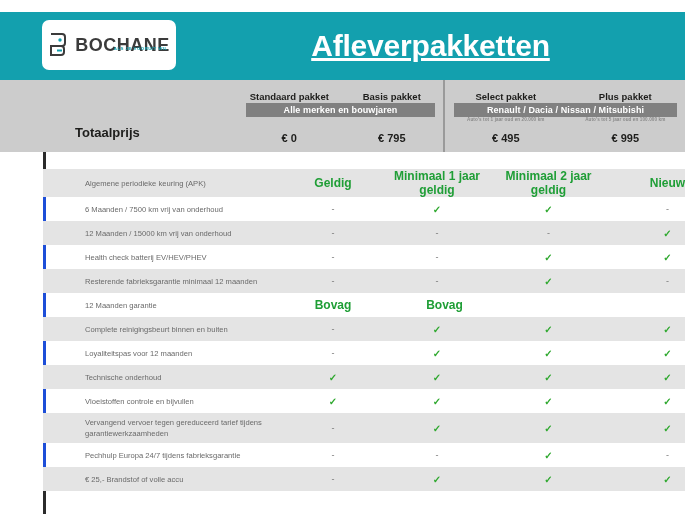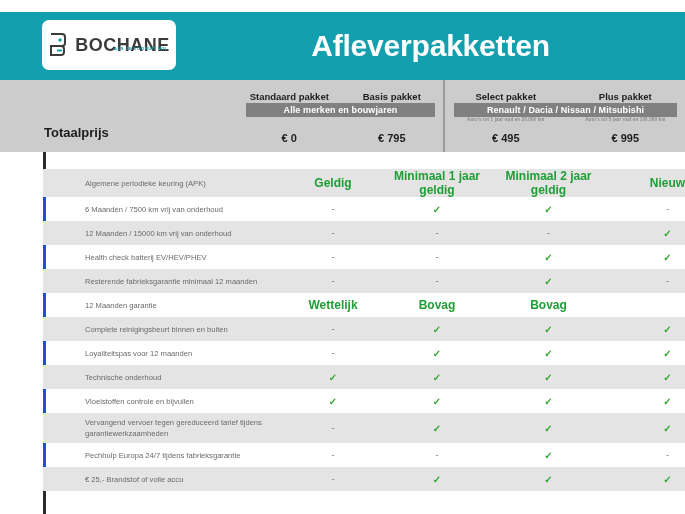--- a/index.html
+++ b/index.html
@@ -28,31 +28,31 @@
     line-height:1;
   }
   .logo-tag{
     position:absolute;right:2px;bottom:7px;
     font-size:4.4px;letter-spacing:.45px;color:#13a0ae;font-weight:bold;
     white-space:nowrap;
   }
   .banner-title{
     position:absolute;left:176px;top:12px;width:509px;height:68px;
     display:flex;align-items:center;justify-content:center;
-    color:#ffffff;font-size:30px;font-weight:bold;letter-spacing:-.2px;
+    color:#ffffff;font-size:30px;font-weight:bold;letter-spacing:-.2px;text-decoration:underline;
   }
 
   
   .head{
     position:absolute;left:0;top:80px;width:685px;height:72px;
     background:#cccccc;
   }
   .head-left{
     position:absolute;left:0;top:80px;width:238px;height:72px;
-    display:flex;align-items:flex-end;
+    display:flex;align-items:flex-end;padding-left:31px;
   }
   .totaal{
     font-size:13px;font-weight:bold;color:#1d1d1b;
     padding:0 0 12px 44px;
   }
   .grp{position:absolute;top:80px;height:72px;}
   .grp.left{left:238px;width:205px;}
   .grp.right{left:446px;width:239px;}
   .grp-names{
     display:flex;width:100%;height:20px;align-items:center;
@@ -261,23 +261,20 @@
               <span class="tick">✓</span>
             </div>
             <div class="cell c3">
               <span class="dash">-</span>
             </div>
           </div>
         </div>
         <div class="row plain">
           <div class="r-label">12 Maanden  garantie</div>
           <div class="r-cells">
-            <div class="cell c0">
-              <span class="txt">Wettelijk</span>
-            </div>
             <div class="cell c1">
               <span class="txt">Bovag</span>
             </div>
             <div class="cell c3">
               <span class="txt">Bovag</span>
             </div>
           </div>
         </div>
         <div class="row alt">
           <div class="r-label">Complete reinigingsbeurt binnen en buiten</div>

